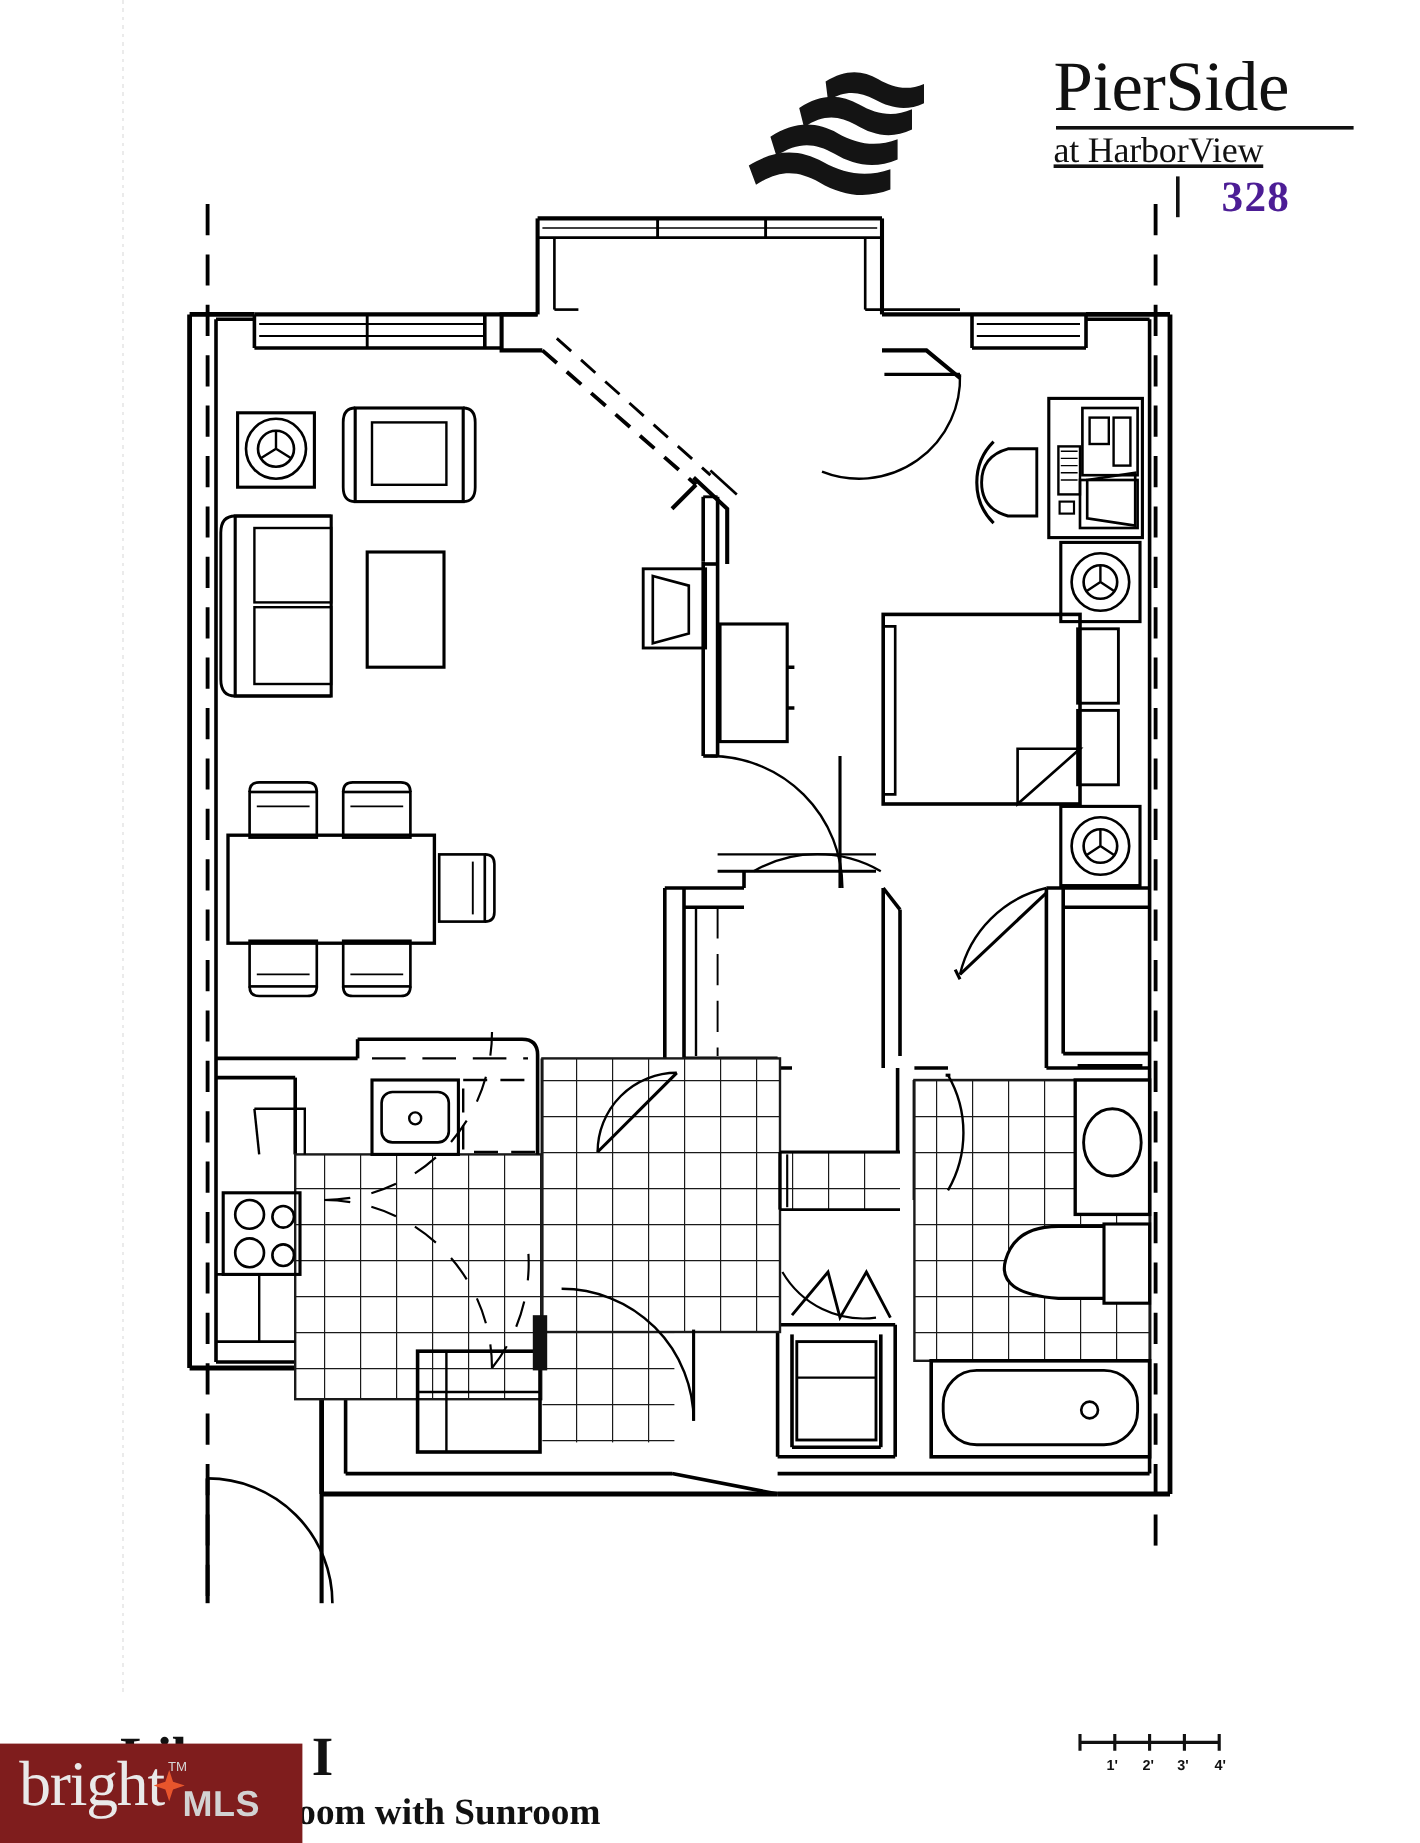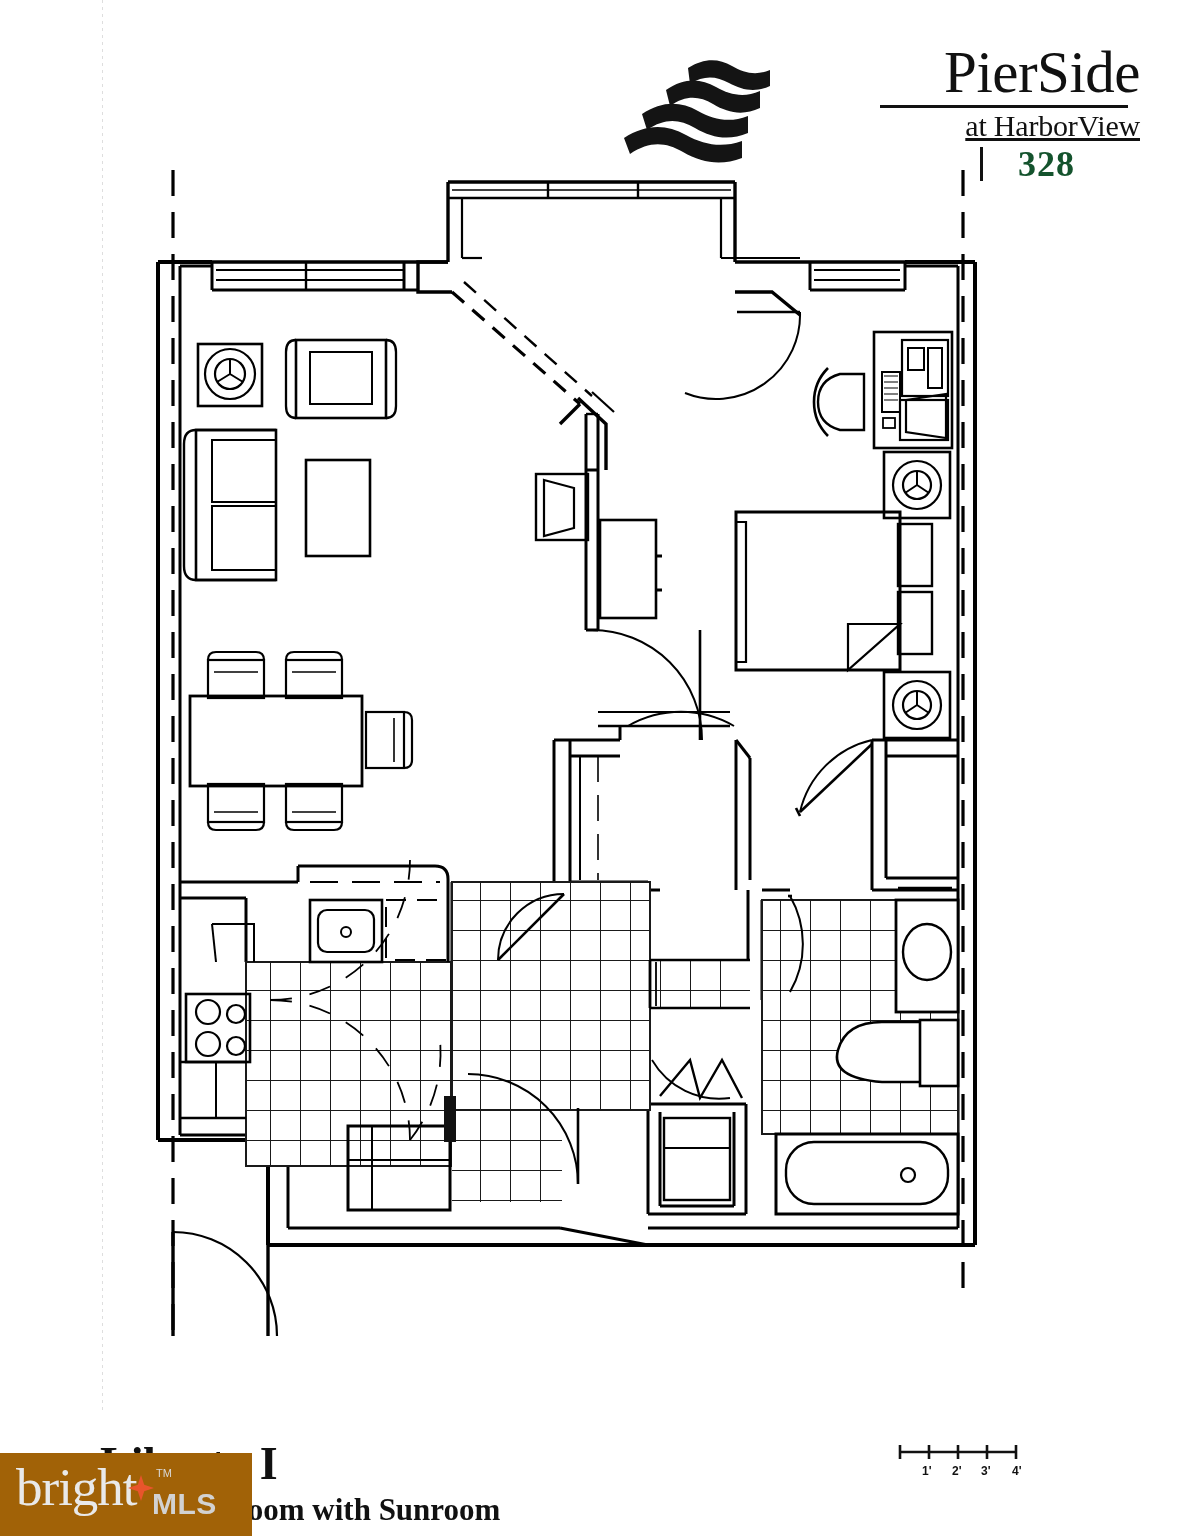--- a/index.html
+++ b/index.html
@@ -36,21 +36,21 @@
     left: 0px;
     top: 12px;
     width: 250px;
     height: 118px;
   }
   #brand-text {
     position: absolute;
     left: 258px;
     top: 0px;
     width: 262px;
-    text-align: right;
+    text-align: left;
   }
   #brand-main {
     font-family: "Liberation Serif", serif;
     font-size: 59px;
     line-height: 0.98;
     letter-spacing: -0.5px;
     white-space: nowrap;
     color: #111;
   }
   #brand-rule {
@@ -82,21 +82,21 @@
     background: #111;
   }
   #unit-number {
     position: absolute;
     left: 140px;
     top: -2px;
     font-family: "Liberation Serif", serif;
     font-weight: bold;
     font-size: 36px;
     letter-spacing: 1px;
-    color: #14532d;
+    color: #4c1d95;
   }
   
   #plan-svg {
     position: absolute;
     left: 0;
     top: 0;
   }
   
   #plan-title {
     position: absolute;
@@ -134,21 +134,21 @@
     font-size: 12px;
     color: #111;
   }
   
   #watermark {
     position: absolute;
     left: 0px;
     top: 1453px;
     width: 252px;
     height: 83px;
-    background: #a16207;
+    background: #7f1d1d;
     overflow: hidden;
   }
   #wm-bright {
     position: absolute;
     left: 16px;
     top: 8px;
     font-family: "Liberation Serif", serif;
     font-size: 53px;
     line-height: 1;
     color: #e9e9e9;
@@ -156,21 +156,21 @@
   }
   #wm-star {
     position: absolute;
     left: 128px;
     top: 22px;
     width: 26px;
     height: 26px;
   }
   #wm-tm {
     position: absolute;
-    left: 156px;
+    left: 140px;
     top: 14px;
     font-family: "Liberation Sans", sans-serif;
     font-size: 11px;
     color: #d8d8d8;
   }
   #wm-mls {
     position: absolute;
     left: 152px;
     top: 34px;
     font-family: "Liberation Sans", sans-serif;

